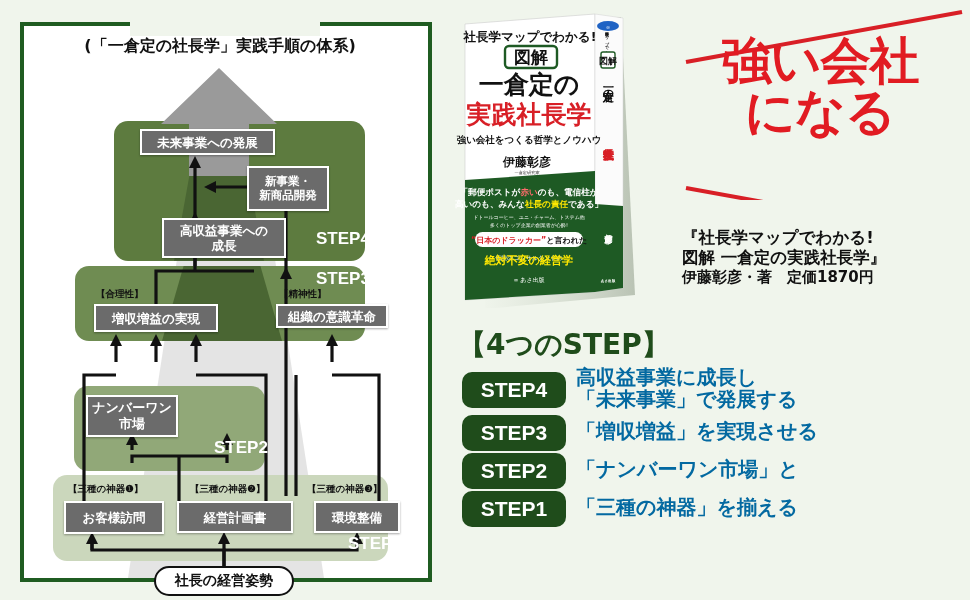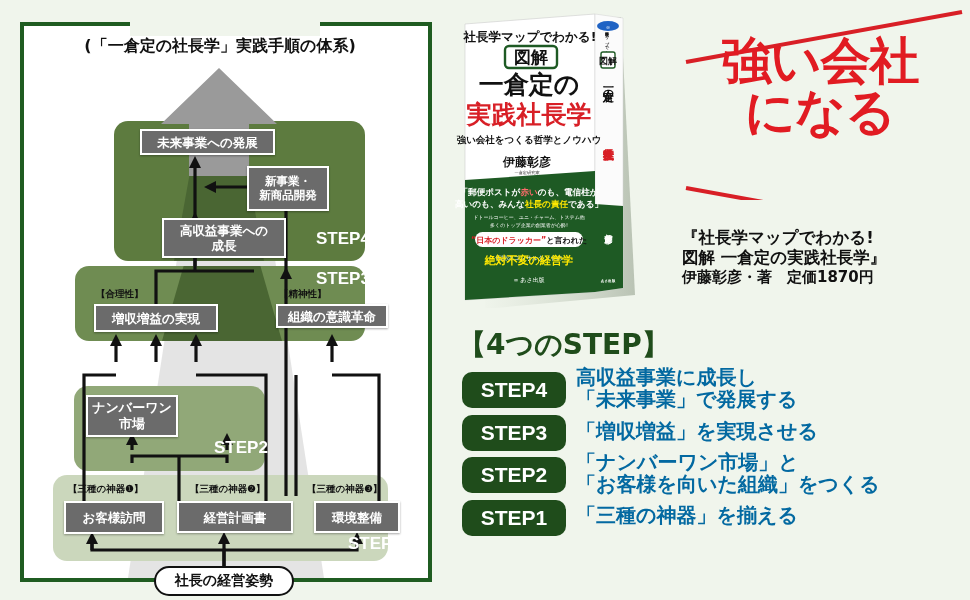--- a/index.html
+++ b/index.html
@@ -327,21 +327,20 @@
     <div class="step-badge">STEP3</div>
     <div class="step-text">
       <div>「増収増益」を実現させる</div>
     </div>
   </div>
 
   <div class="step-row">
     <div class="step-badge">STEP2</div>
     <div class="step-text">
       <div>「ナンバーワン市場」と</div>
-      <div>「お客様を向いた組織」をつくる</div>
     </div>
   </div>
 
   <div class="step-row">
     <div class="step-badge">STEP1</div>
     <div class="step-text">
       <div>「三種の神器」を揃える</div>
     </div>
   </div>
 </div>

